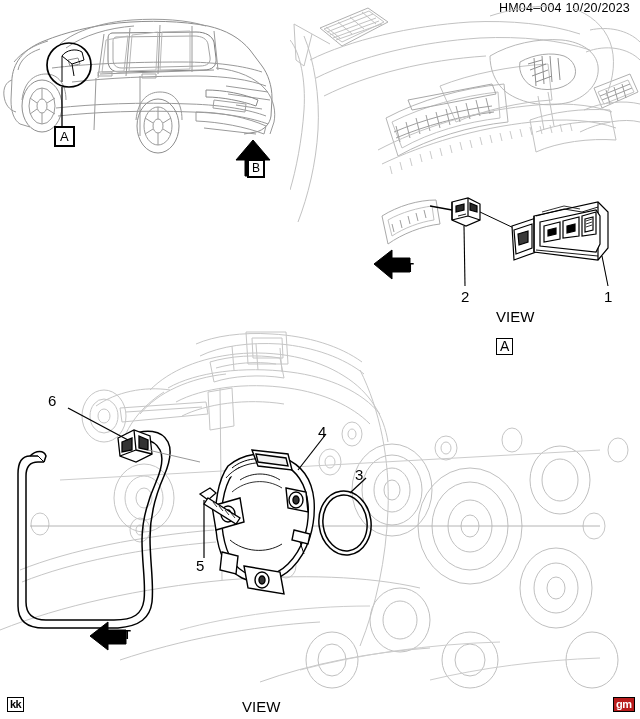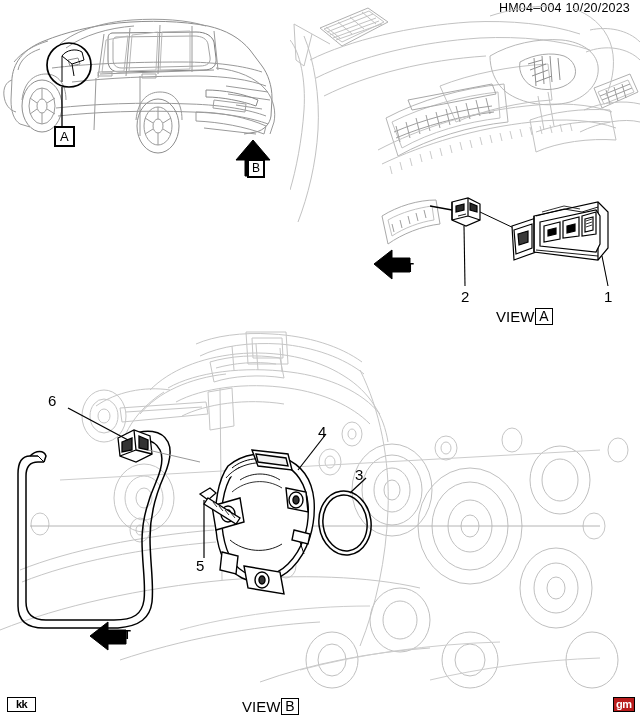--- a/index.html
+++ b/index.html
@@ -3,24 +3,24 @@
 <meta charset="utf-8">
 <style>
   html,body{margin:0;padding:0;background:#ffffff;}
   body{width:640px;height:719px;overflow:hidden;
        font-family:"Liberation Sans",sans-serif;color:#000;}
   #page{position:relative;width:640px;height:719px;background:#fff;}
   .abs{position:absolute;}
   svg{display:block;}
   .hdr{position:absolute;right:10px;top:1px;font-size:12.5px;letter-spacing:.2px;white-space:nowrap;}
   .callout{position:absolute;font-size:15px;font-family:"Liberation Sans",sans-serif;}
-  .viewlbl{position:absolute;font-size:15px;display:flex;align-items:flex-start;gap:1px;}
+  .viewlbl{position:absolute;font-size:15px;display:flex;align-items:flex-start;gap:13px;flex-direction:column;}
   .boxchar{display:inline-block;border:1.6px solid #000;padding:0px 3px 1px 3px;line-height:14px;font-size:14px;}
   .tinybox{position:absolute;border:1.7px solid #000;font-size:11px;line-height:11px;
-           padding:1px 8px;font-weight:bold;letter-spacing:-.5px;background:#fff;}
+           padding:1px 2px;font-weight:bold;letter-spacing:-.5px;background:#fff;}
   .gmbox{position:absolute;border:1.7px solid #000;background:#b91c1c;color:#fff;
          font-size:11px;line-height:11px;padding:1px 2px;font-weight:bold;letter-spacing:-.5px;}
   .frtlbl{position:absolute;font-size:12px;font-weight:bold;letter-spacing:-.3px;}
   .boxed-letter{position:absolute;border:2px solid #000;background:#fff;
                  font-size:13px;line-height:13px;padding:2px 4px;text-align:center;}
 </style>
 </head>
 <body>
 
 <div id="page">

